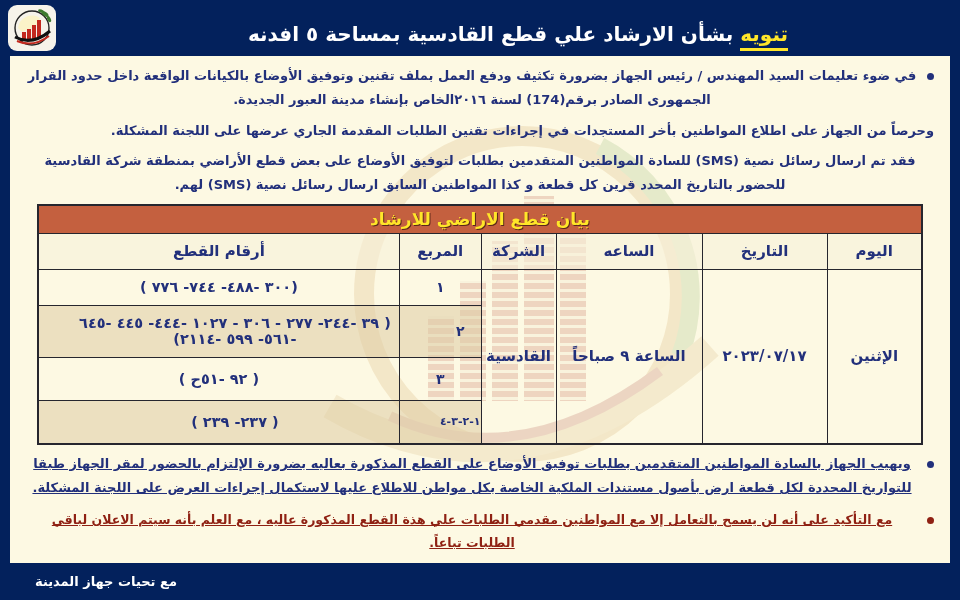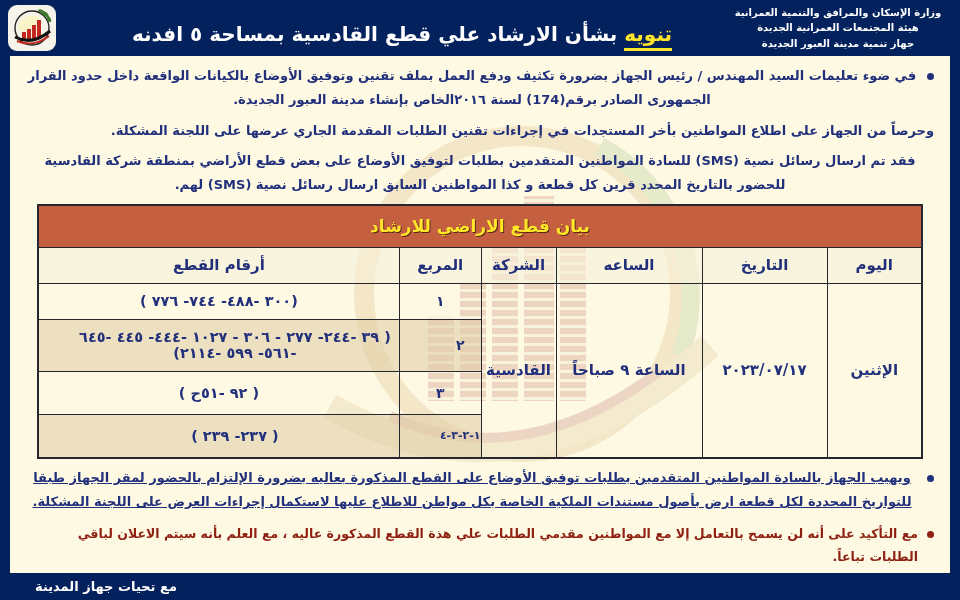--- a/index.html
+++ b/index.html
@@ -32,40 +32,40 @@
   .bullet{display:flex;direction:rtl;gap:9px;padding:0 6px;}
   .bullet .dot{width:7px;height:7px;border-radius:50%;background:var(--ink);flex:0 0 auto;margin-top:9px;}
   .bullet p{flex:1;text-align:center;}
   .p2{padding:0 6px;text-align:right;margin-top:7px;}
   .p3{padding:0 6px;text-align:center;margin-top:6px;}
   
   .note1{margin-top:7px;}
   .note1 p{text-decoration:underline;}
   .note2{margin-top:8px;}
   .note2 .dot{background:var(--maroon);}
-  .note2 p{color:var(--maroon);text-align:right;font-size:12.5px;}
+  .note2 p{color:var(--maroon);font-size:12.5px;text-decoration:underline;}
   
   table.plots{width:886px;margin:7px auto 0 auto;border-collapse:collapse;direction:rtl;}
   table.plots td,table.plots th{border:1px solid var(--line);vertical-align:middle;text-align:center;}
   table.plots{border:2px solid var(--line);}
   td.banner{background:var(--banner);color:var(--yellow);font-weight:bold;font-size:17px;
-            height:42px;text-shadow:1px 1px 0 #59271a;}
+            height:28px;text-shadow:1px 1px 0 #59271a;}
   tr.head th{height:36px;color:var(--ink);font-size:15px;font-weight:bold;background:rgba(247,240,216,.6);}
   td.sq,td.pl{color:var(--ink);font-weight:bold;font-size:14px;}
   td.pl{font-size:14.5px;padding:2px 8px;}
   tr.r1 td.sq,tr.r1 td.pl{height:36px;}
   tr.r2 td.sq,tr.r2 td.pl{height:52px;}
   tr.r3 td.sq,tr.r3 td.pl{height:43px;}
   tr.r4 td.sq,tr.r4 td.pl{height:44px;}
   tr.alt td.sq,tr.alt td.pl{background:rgba(222,204,164,.55);padding-left:40px;}
   td.m{color:var(--ink);font-weight:bold;font-size:15px;background:transparent;}
   td.date{letter-spacing:2px;}
   td.sm{font-size:11px;letter-spacing:0;}
   
-  .ftr{position:absolute;left:0;right:0;bottom:0;height:27px;background:var(--navy);
+  .ftr{position:absolute;left:0;right:0;bottom:0;height:37px;background:var(--navy);
        display:flex;align-items:center;}
   .ftr span{color:#fff;font-weight:bold;font-size:13px;margin-left:35px;direction:rtl;}
 </style>
 </head>
 <body>
 
 <div class="hdr">
   <svg class="logo-badge" viewBox="0 0 48 46" xmlns="http://www.w3.org/2000/svg">
     <rect x="0" y="0" width="48" height="46" rx="9" fill="#f6f3ea"></rect>
     <circle cx="24" cy="23" r="17" fill="none" stroke="#222" stroke-width="1.4"></circle>
@@ -76,25 +76,20 @@
     <rect x="29" y="15" width="4" height="19" fill="#c2281e"></rect>
     <path d="M7 32 q17 9 35 -6" fill="none" stroke="#111" stroke-width="3"></path>
     <path d="M9 36 q16 7 32 -5" fill="none" stroke="#c2281e" stroke-width="2"></path>
     <ellipse cx="37" cy="9" rx="4" ry="2" fill="#3d7a2f" transform="rotate(35 37 9)"></ellipse>
     <ellipse cx="41" cy="14" rx="3.4" ry="1.7" fill="#3d7a2f" transform="rotate(65 41 14)"></ellipse>
     <ellipse cx="33" cy="6" rx="3" ry="1.5" fill="#3d7a2f" transform="rotate(15 33 6)"></ellipse>
   </svg>
 
   <div class="hdr-title"><span class="hl">تنويه</span><span> بشأن الارشاد علي قطع القادسية بمساحة ٥ افدنه</span></div>
 
-  <div class="ministry">
-    <div>وزارة الإسكان والمرافق والتنمية العمرانية</div>
-    <div>هيئة المجتمعات العمرانية الجديدة</div>
-    <div>جهاز تنمية مدينة العبور الجديدة</div>
-  </div>
 </div>
 
 <div class="panel">
 
   <svg class="wm" width="440" height="440" viewBox="0 0 440 440" xmlns="http://www.w3.org/2000/svg">
     <defs>
       <pattern id="bw" width="12" height="9" patternUnits="userSpaceOnUse">
         <rect width="12" height="9" fill="#dcab97"></rect>
         <rect y="6" width="12" height="3" fill="#f6ecd6"></rect>
       </pattern>

